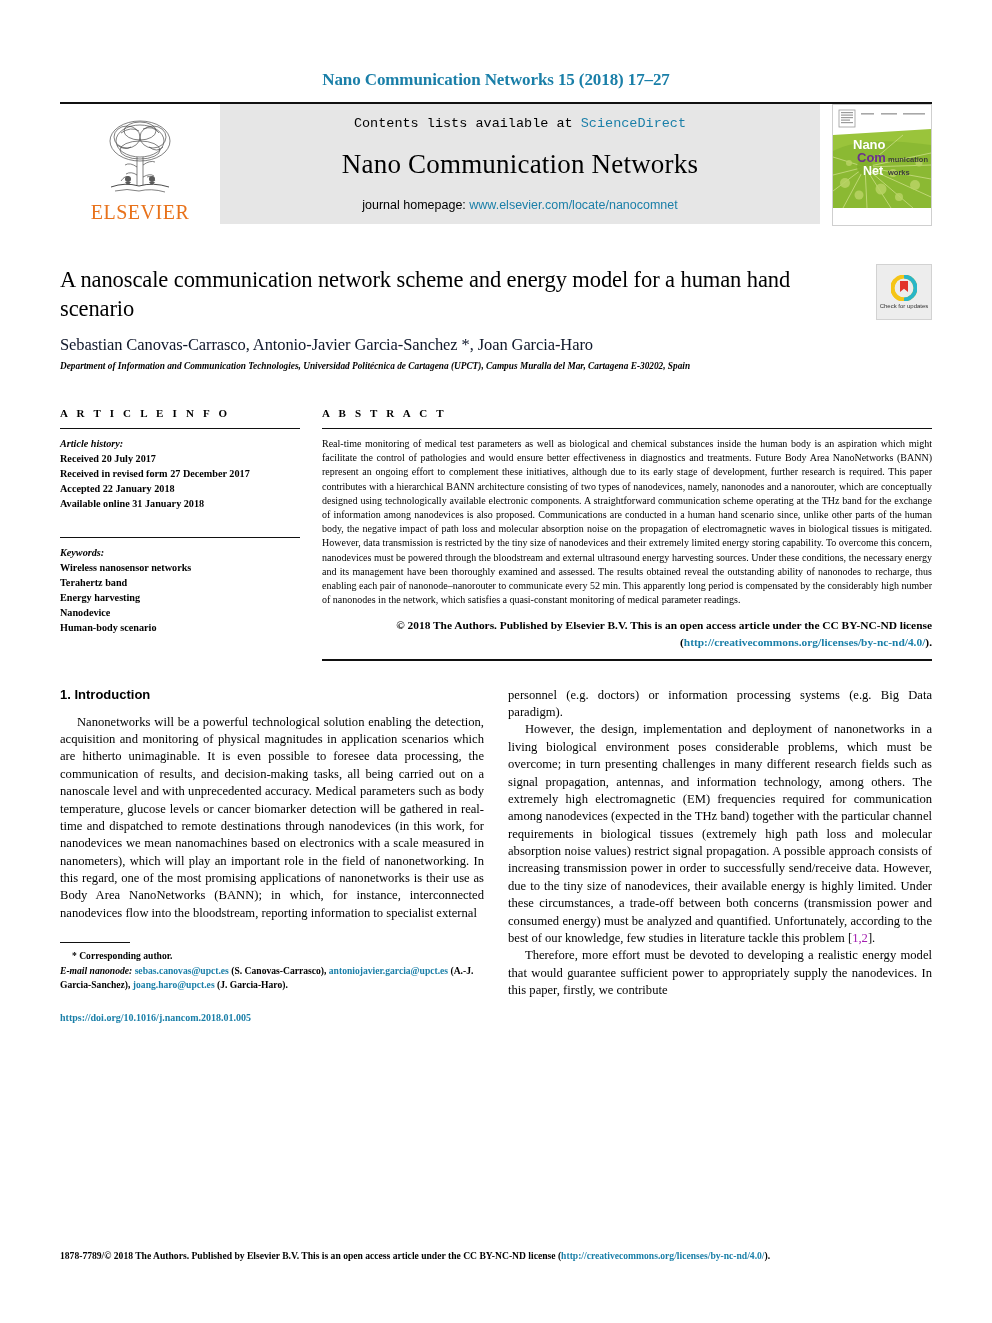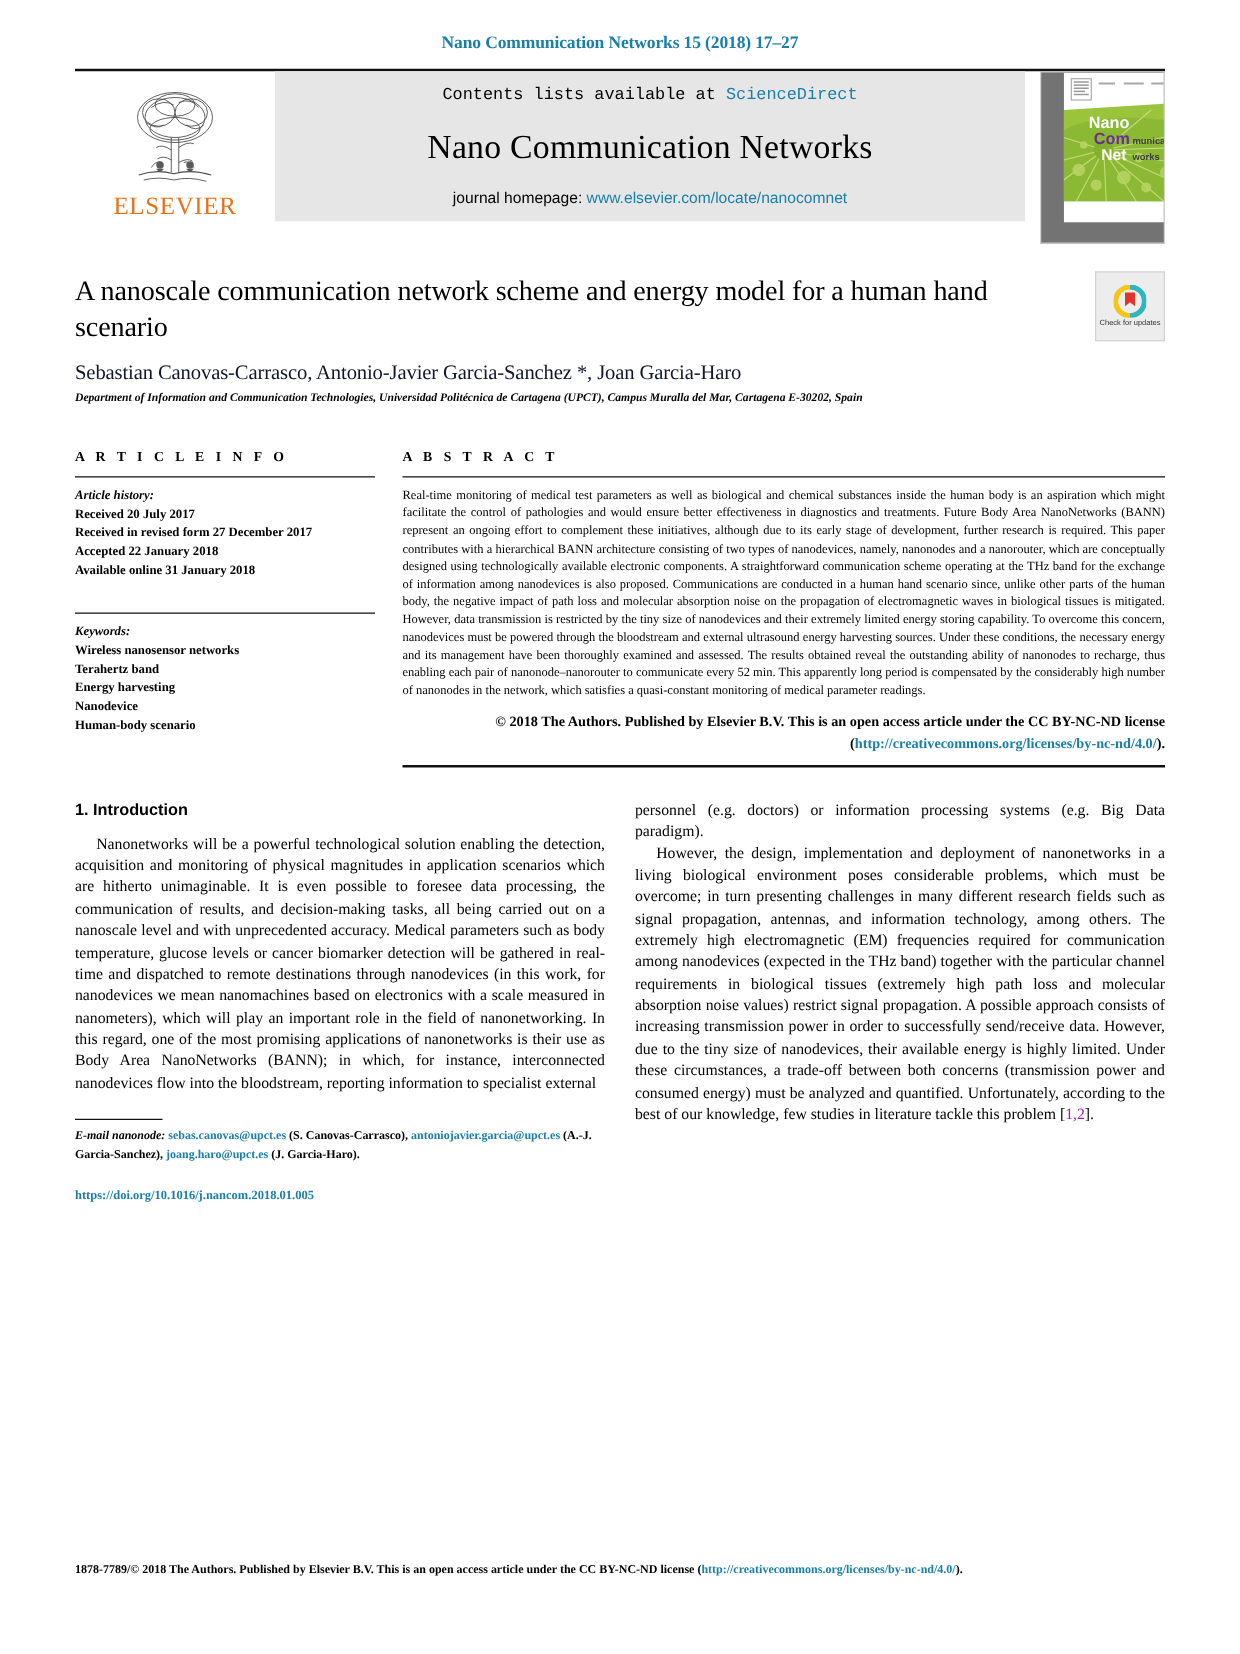--- a/index.html
+++ b/index.html
@@ -12,24 +12,24 @@
     color: #000000;
     position: relative;
     overflow: hidden;
   }
   .page { position: relative; width: 992px; height: 1323px; padding: 0 60px; }
 
   
   .running-head {
     text-align: center;
     color: #1a7fa8;
-    font-size: 14px;
+    font-size: 17px;
     font-weight: bold;
     letter-spacing: -0.1px;
-    padding-top: 27px;
+    padding-top: 70px;
     padding-bottom: 8px;
   }
 
   
   .masthead {
     border-top: 2px solid #111;
     display: flex;
     align-items: stretch;
     height: 122px;
     margin-top: 4px;
@@ -67,26 +67,25 @@
   .journal-name {
     font-size: 27px;
     font-family: "Liberation Serif", serif;
     letter-spacing: 0.2px;
   }
   .homepage-line { font-size: 12.5px; font-family: "Liberation Sans", sans-serif; }
   .homepage-line .url { color: #1a7fa8; }
   .cover-thumb {
     flex: 0 0 100px;
     width: 100px;
-    height: 138px;
+    height: 122px;
     border: 1px solid #cfcfcf;
-    background: #737373;
+    background: #d946ef;
     position: relative;
     overflow: hidden;
-    padding-left: 18px;
   }
 
   
   .title-block { margin-top: 42px; position: relative; }
   .paper-title {
     font-size: 22.5px;
     line-height: 1.28;
     font-weight: normal;
     margin: 0;
     max-width: 770px;
@@ -368,38 +367,40 @@
   </div>
 
   <div class="body-cols">
 
     <div class="bcol">
       <h2 class="h1-sec">1. Introduction</h2>
       <p class="para">Nanonetworks will be a powerful technological solution enabling the detection, acquisition and monitoring of physical magnitudes in application scenarios which are hitherto unimaginable. It is even possible to foresee data processing, the communication of results, and decision-making tasks, all being carried out on a nanoscale level and with unprecedented accuracy. Medical parameters such as body temperature, glucose levels or cancer biomarker detection will be gathered in real-time and dispatched to remote destinations through nanodevices (in this work, for nanodevices we mean nanomachines based on electronics with a scale measured in nanometers), which will play an important role in the field of nanonetworking. In this regard, one of the most promising applications of nanonetworks is their use as Body Area NanoNetworks (BANN); in which, for instance, interconnected nanodevices flow into the bloodstream, reporting information to specialist external</p>
 
       <div class="footnote-wrap">
         <div class="fn-rule"></div>
+        <div class="fn fn-indent">* Corresponding author.</div>
         <div class="fn">
           <span class="fn-indent"></span><span class="ital">E-mail nanonode:</span>
           <span class="mail">sebas.canovas@upct.es</span>
           <span>(S. Canovas-Carrasco),</span>
           <span class="mail">antoniojavier.garcia@upct.es</span>
           <span>(A.-J. Garcia-Sanchez),</span>
           <span class="mail">joang.haro@upct.es</span>
           <span>(J. Garcia-Haro).</span>
         </div>
         <div class="doi-block">
           <div class="doi">https://doi.org/10.1016/j.nancom.2018.01.005</div>
         </div>
       </div>
     </div>
 
     <div class="bcol">
       <p class="para" style="text-indent:0">personnel (e.g. doctors) or information processing systems (e.g. Big Data paradigm).</p>
       <p class="para">However, the design, implementation and deployment of nanonetworks in a living biological environment poses considerable problems, which must be overcome; in turn presenting challenges in many different research fields such as signal propagation, antennas, and information technology, among others. The extremely high electromagnetic (EM) frequencies required for communication among nanodevices (expected in the THz band) together with the particular channel requirements in biological tissues (extremely high path loss and molecular absorption noise values) restrict signal propagation. A possible approach consists of increasing transmission power in order to successfully send/receive data. However, due to the tiny size of nanodevices, their available energy is highly limited. Under these circumstances, a trade-off between both concerns (transmission power and consumed energy) must be analyzed and quantified. Unfortunately, according to the best of our knowledge, few studies in literature tackle this problem [<span class="ref-link">1,2</span>].</p>
+      <p class="para">Therefore, more effort must be devoted to developing a realistic energy model that would guarantee sufficient power to appropriately supply the nanodevices. In this paper, firstly, we contribute</p>
     </div>
   </div>
 
   <div class="page-footer">
     <span>1878-7789/© 2018 The Authors.  Published by Elsevier B.V. This is an open access article under the CC BY-NC-ND license (</span><span class="lk">http://creativecommons.org/licenses/by-nc-nd/4.0/</span><span>).</span>
   </div>
 
 </div>
 
 </body></html>

